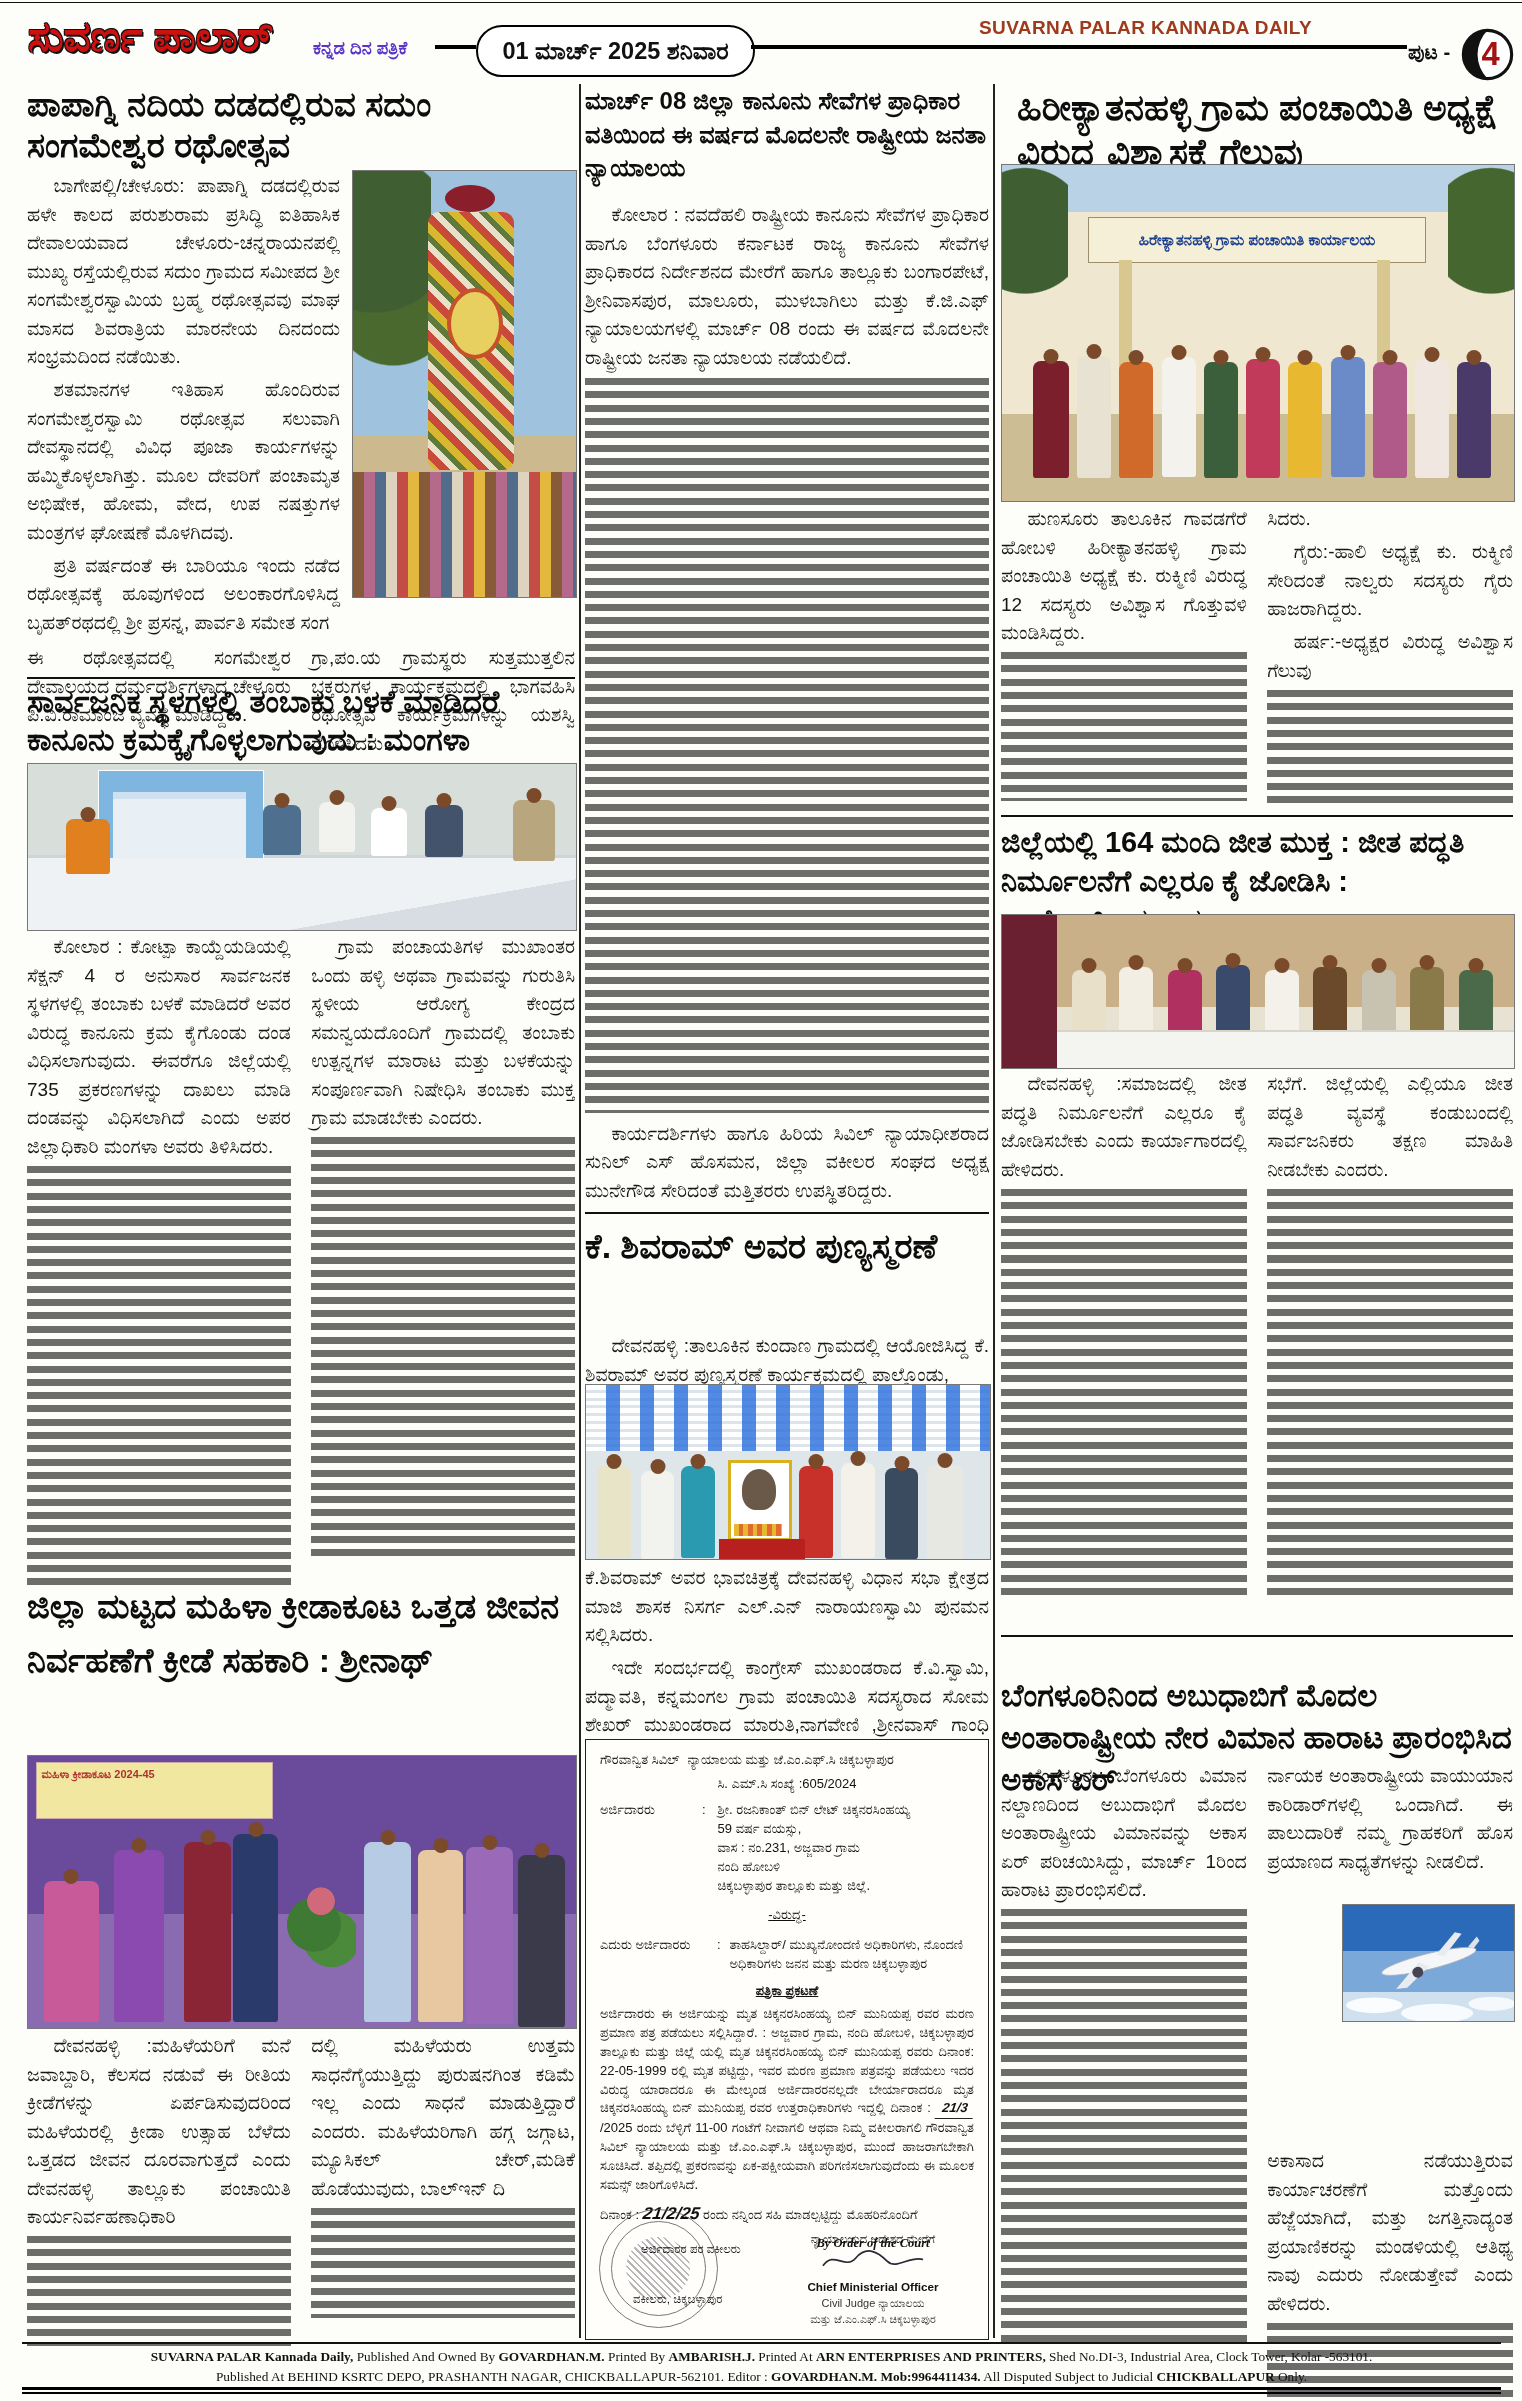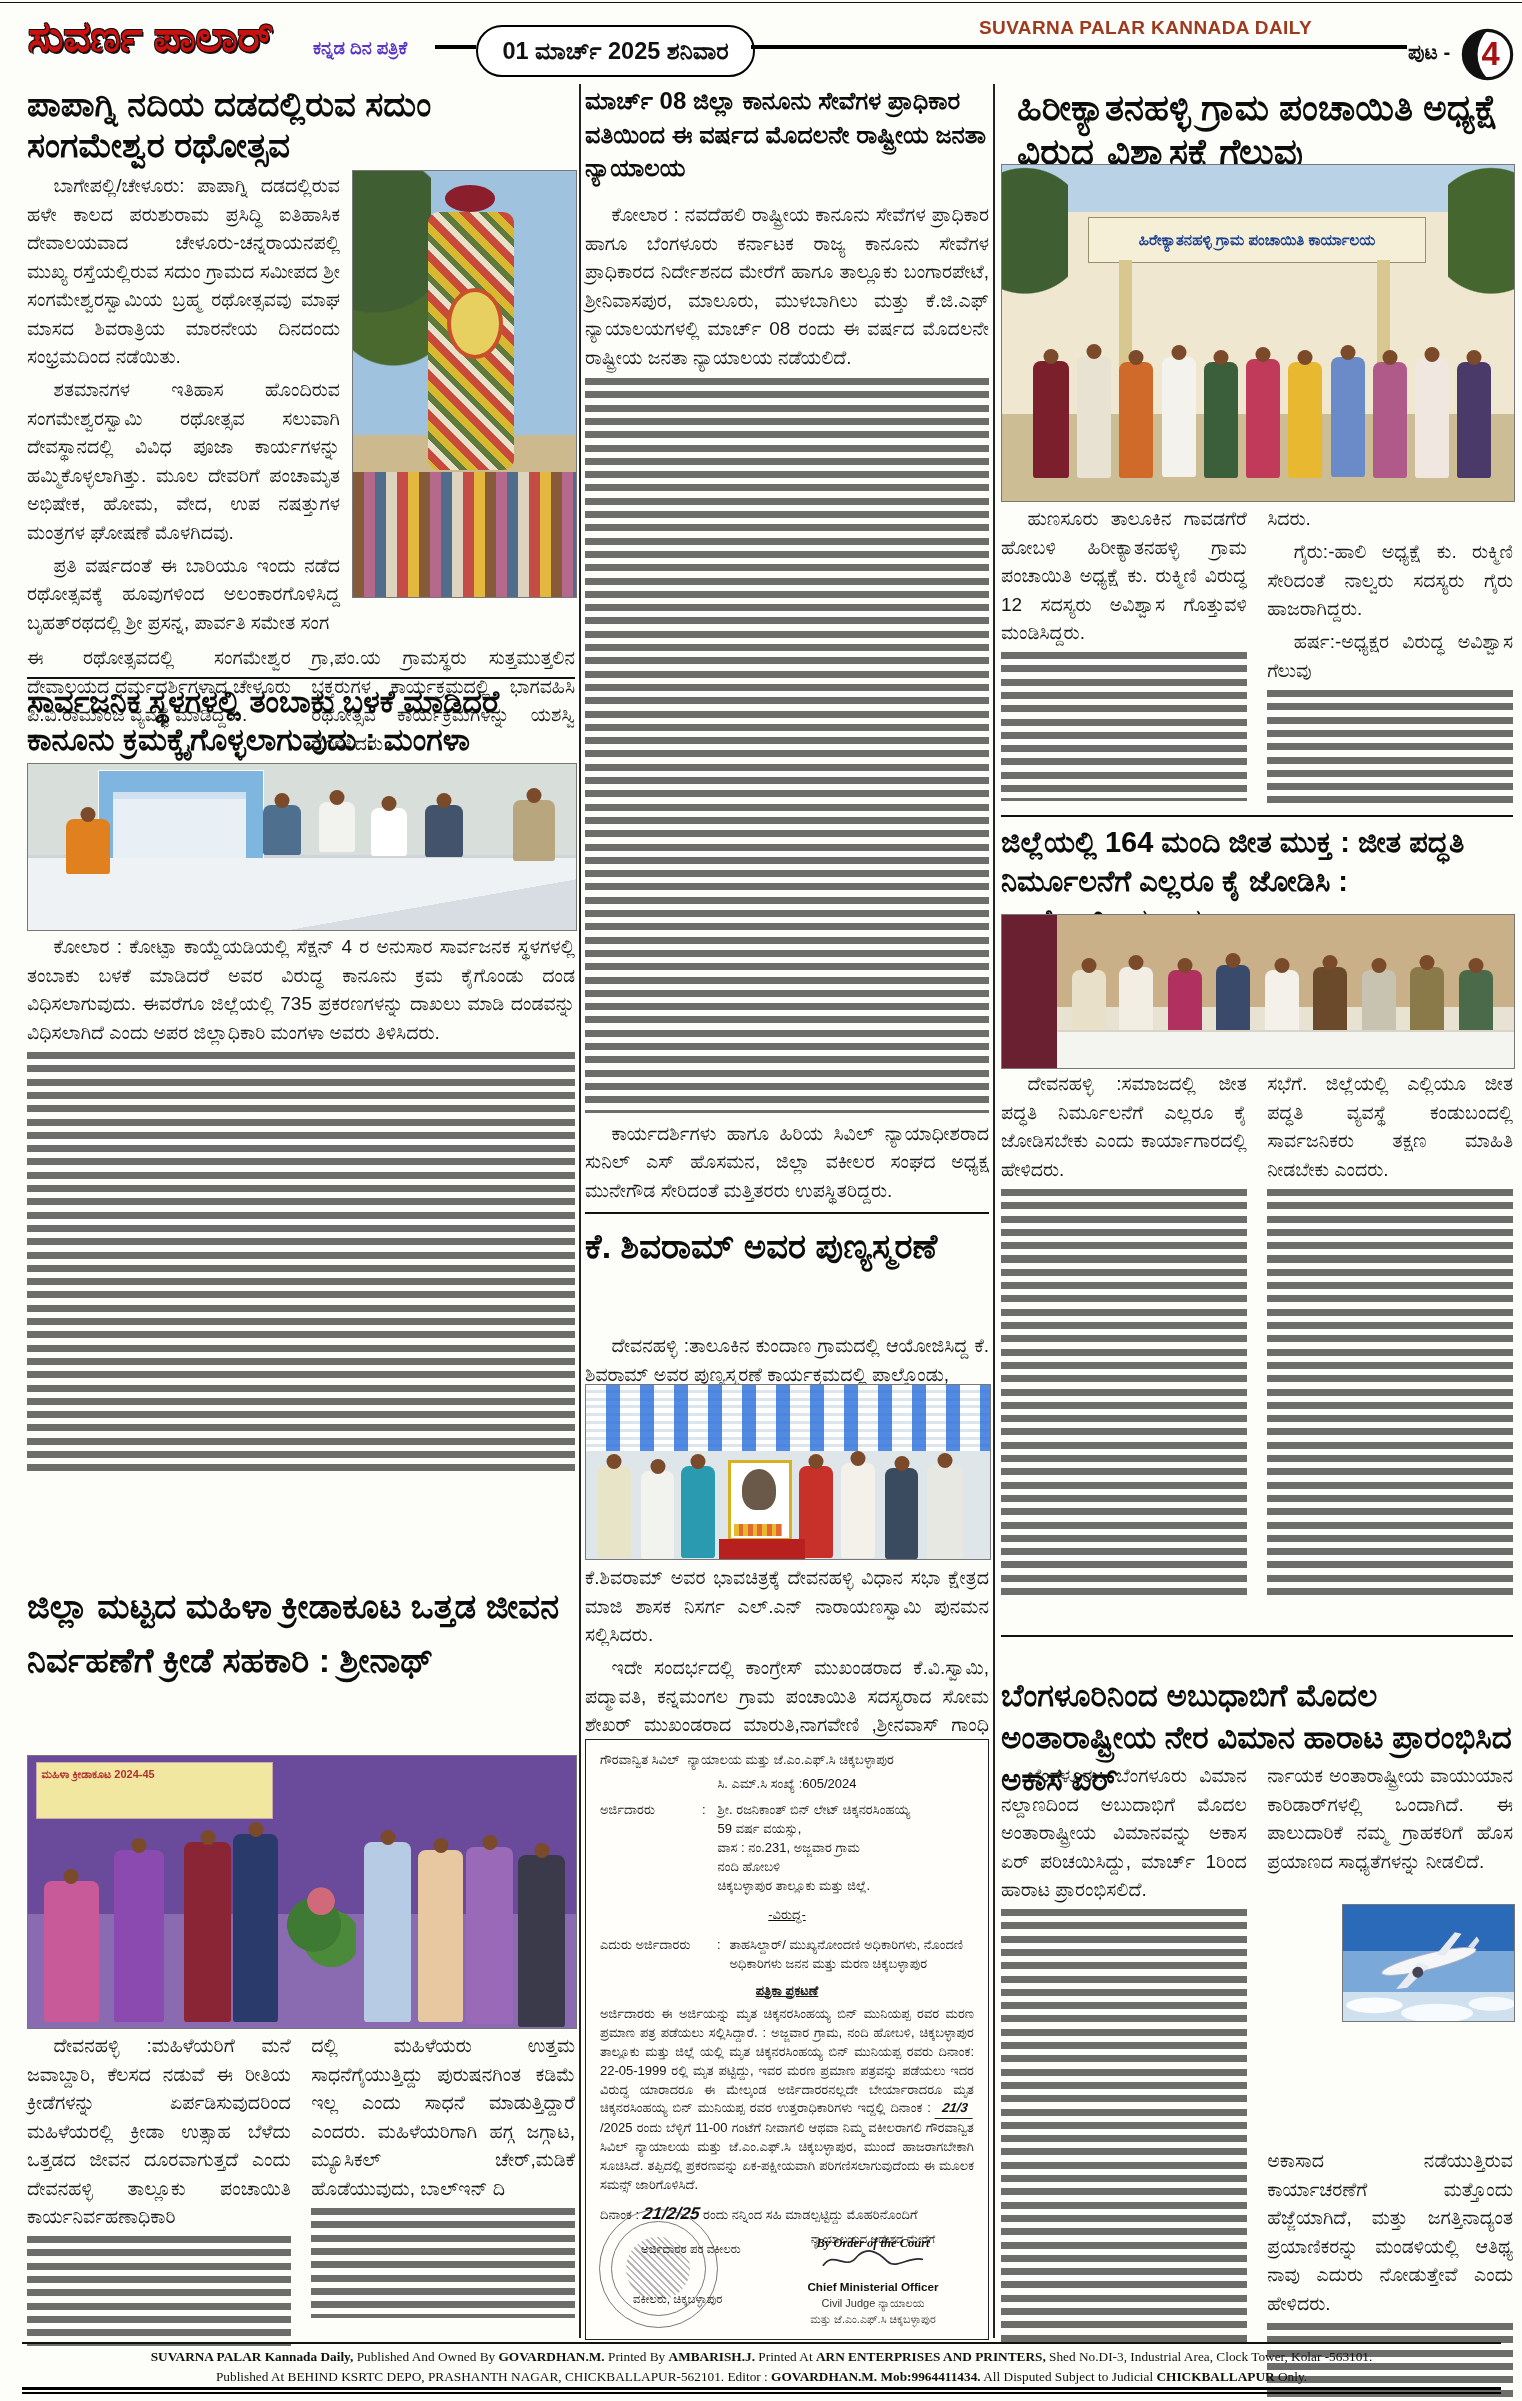--- a/index.html
+++ b/index.html
@@ -119,20 +119,26 @@
     </div>
 
     <div style="position:absolute;top:849px;left:0;width:100%;height:643px;">
       <div class="col2wrap" style="height:100%;">
         <div>
           <div class="body-txt">
               <p style="text-indent:26.6px;">ಕೋಲಾರ : ಕೋಟ್ಪಾ ಕಾಯ್ದೆಯಡಿಯಲ್ಲಿ ಸೆಕ್ಷನ್ 4 ರ ಅನುಸಾರ ಸಾರ್ವಜನಕ ಸ್ಥಳಗಳಲ್ಲಿ ತಂಬಾಕು ಬಳಕೆ ಮಾಡಿದರೆ ಅವರ ವಿರುದ್ಧ ಕಾನೂನು ಕ್ರಮ ಕೈಗೊಂಡು ದಂಡ ವಿಧಿಸಲಾಗುವುದು. ಈವರೆಗೂ ಜಿಲ್ಲೆಯಲ್ಲಿ 735 ಪ್ರಕರಣಗಳನ್ನು ದಾಖಲು ಮಾಡಿ ದಂಡವನ್ನು ವಿಧಿಸಲಾಗಿದೆ ಎಂದು ಅಪರ ಜಿಲ್ಲಾಧಿಕಾರಿ ಮಂಗಳಾ ಅವರು ತಿಳಿಸಿದರು.</p>
             </div>
           <div class="greek" style="height:422px;margin-top:4.7px;"></div>
         </div>
+        <div>
+          <div class="body-txt">
+              <p style="text-indent:26.6px;">ಗ್ರಾಮ ಪಂಚಾಯತಿಗಳ ಮುಖಾಂತರ ಒಂದು ಹಳ್ಳಿ ಅಥವಾ ಗ್ರಾಮವನ್ನು ಗುರುತಿಸಿ ಸ್ಥಳೀಯ ಆರೋಗ್ಯ ಕೇಂದ್ರದ ಸಮನ್ವಯದೊಂದಿಗೆ ಗ್ರಾಮದಲ್ಲಿ ತಂಬಾಕು ಉತ್ಪನ್ನಗಳ ಮಾರಾಟ ಮತ್ತು ಬಳಕೆಯನ್ನು ಸಂಪೂರ್ಣವಾಗಿ ನಿಷೇಧಿಸಿ ತಂಬಾಕು ಮುಕ್ತ ಗ್ರಾಮ ಮಾಡಬೇಕು ಎಂದರು.</p>
+            </div>
+          <div class="greek" style="height:422px;margin-top:4.7px;"></div>
+        </div>
       </div>
     </div>
 
     <h2 class="headline" style="position:absolute;top:1496px;left:0;width:100%;margin:0;font-size:34px;line-height:1.58;">ಜಿಲ್ಲಾ ಮಟ್ಟದ ಮಹಿಳಾ ಕ್ರೀಡಾಕೂಟ ಒತ್ತಡ ಜೀವನ ನಿರ್ವಹಣೆಗೆ ಕ್ರೀಡೆ ಸಹಕಾರಿ : ಶ್ರೀನಾಥ್</h2>
 
     <div class="photo" style="position:absolute;top:1671px;left:0;width:548px;height:272px;background:linear-gradient(#6a4a9a 0 58%,#8a6ab0 58% 100%);">
       <div style="position:absolute;left:7.8px;top:6.3px;width:235px;height:55px;background:#f2e7a0;border:1.6px solid #caa;overflow:hidden;">
         <span style="font-size:11px;color:#b03030;font-weight:bold;display:block;padding:4.7px;">ಮಹಿಳಾ ಕ್ರೀಡಾಕೂಟ 2024-45</span>
       </div>
       <div style="position:absolute;left:258px;top:117px;width:70px;height:94px;

